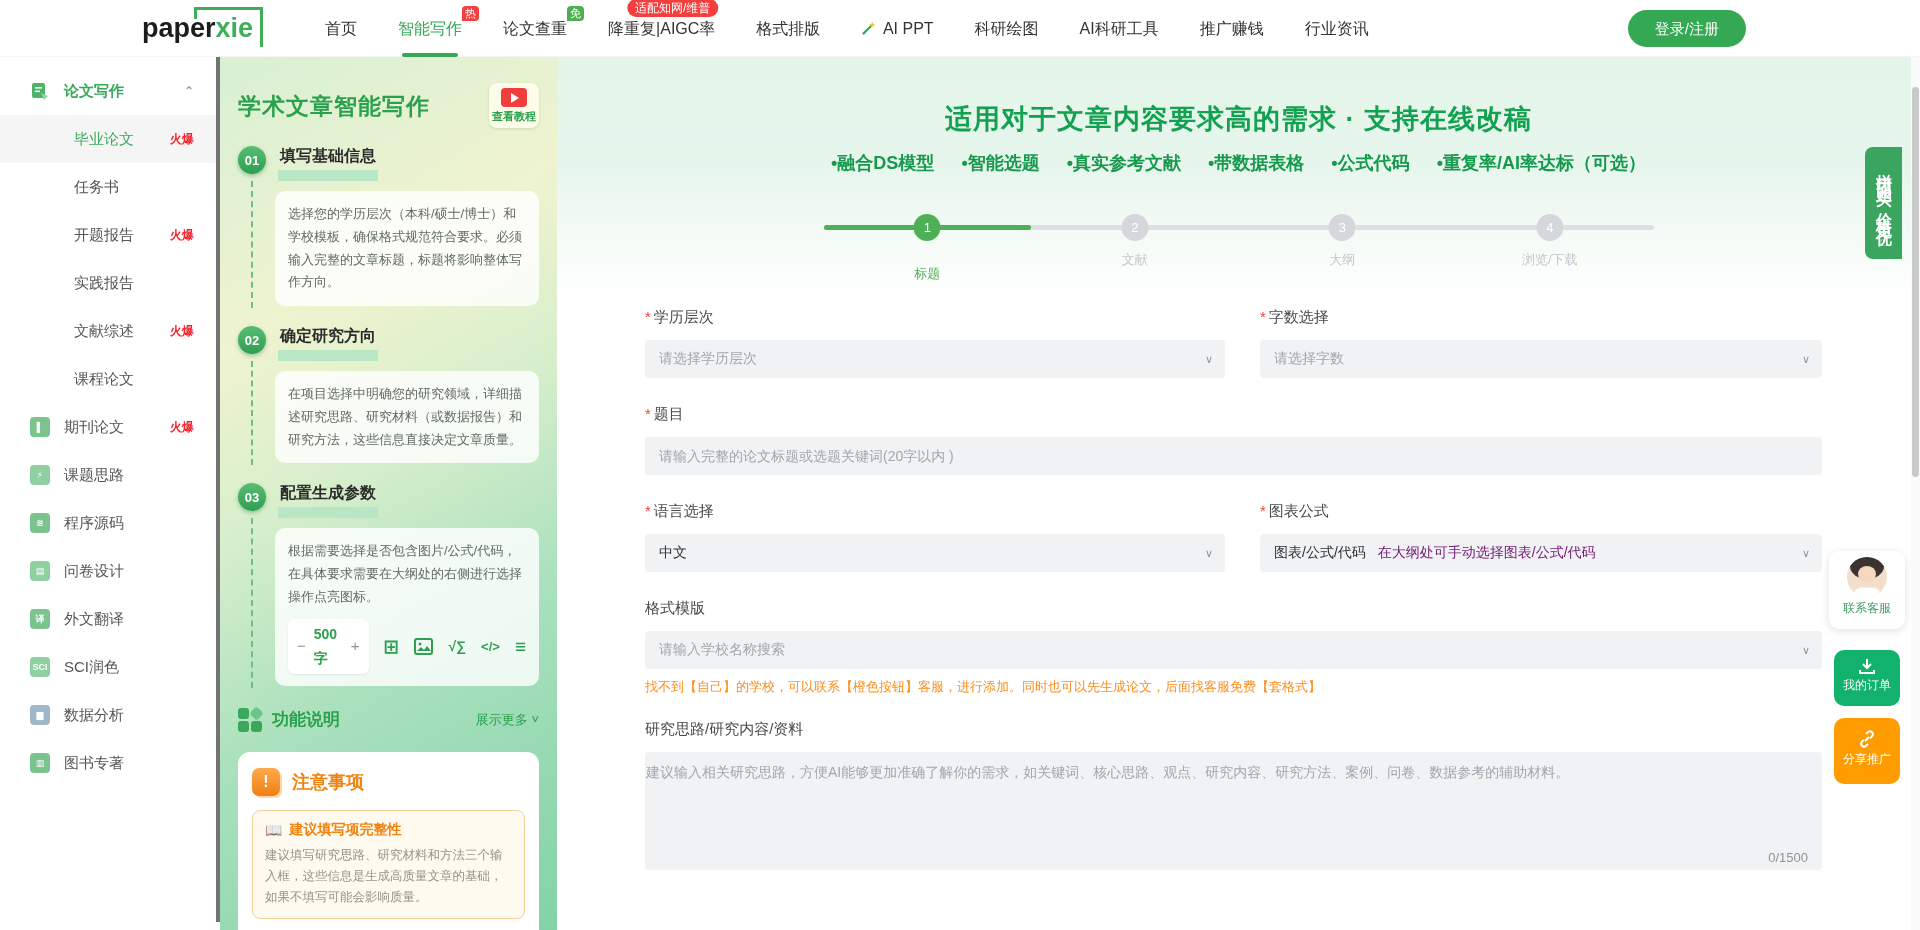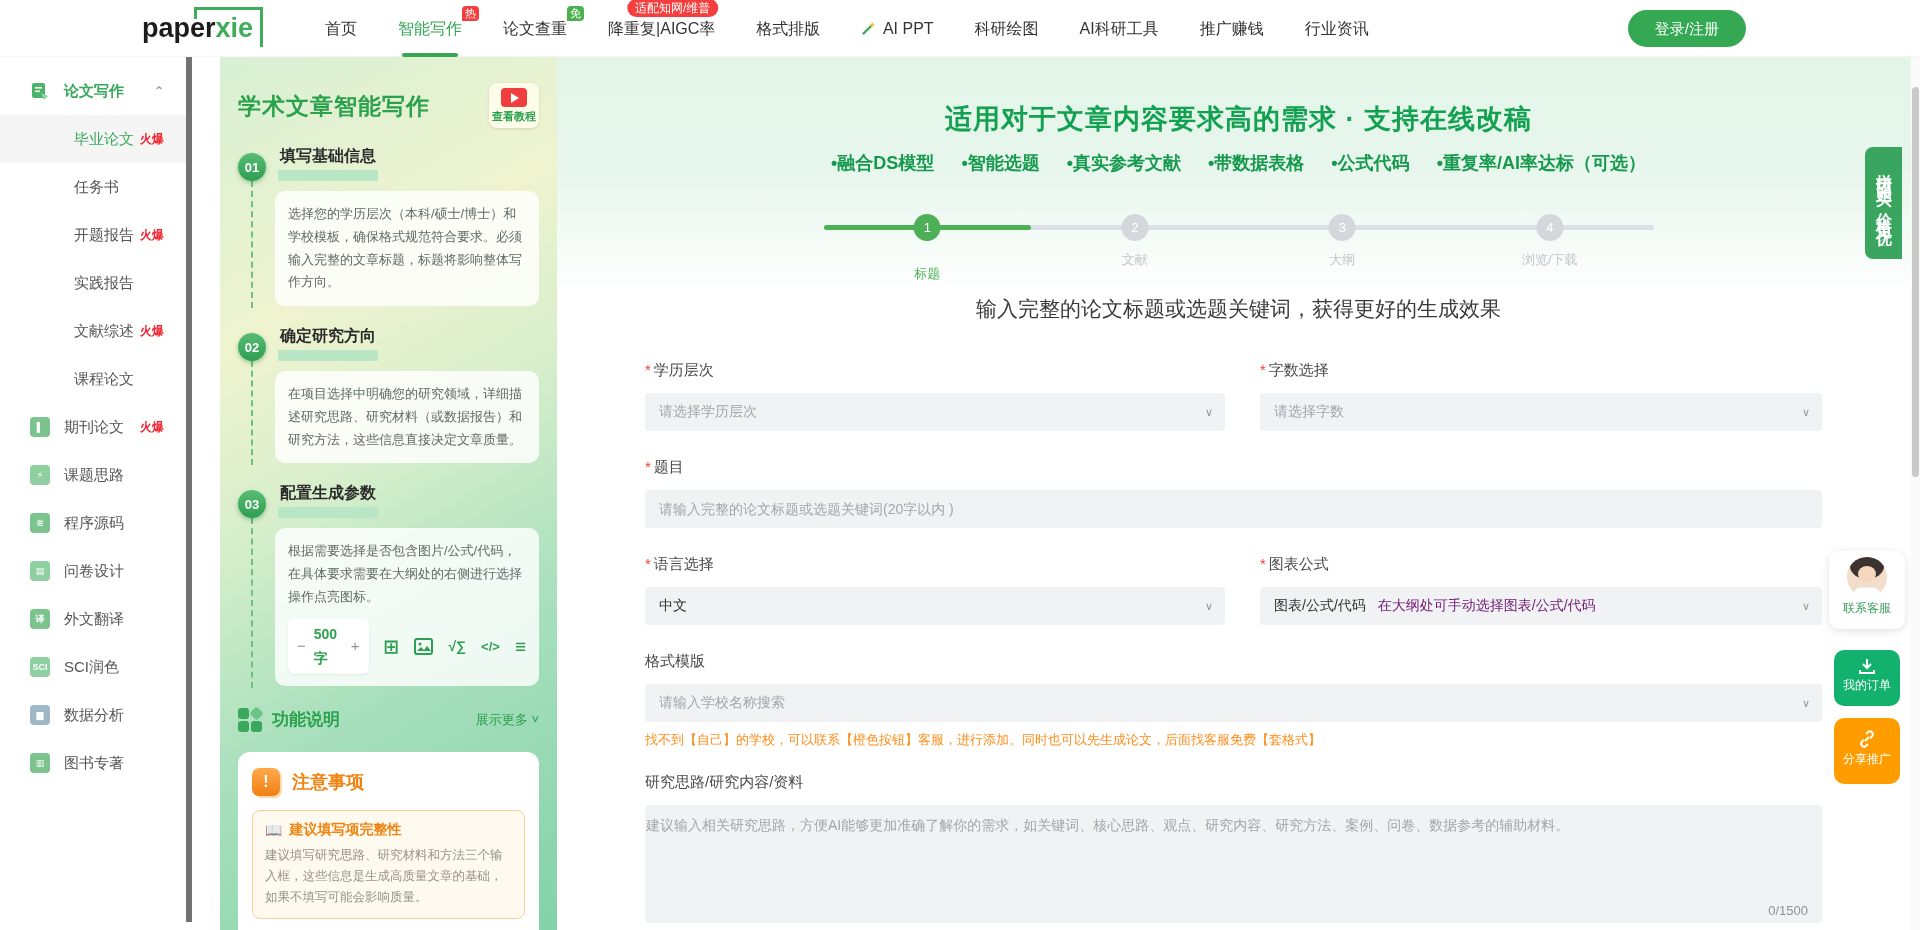--- a/index.html
+++ b/index.html
@@ -24,21 +24,21 @@
     line-height:15px; padding:0 3px; border-radius:4px 4px 4px 0; }
   .badge-free { position:absolute; top:6px; right:-17px; background:#4cb04f; color:#fff; font-size:11px;
     line-height:15px; padding:0 3px; border-radius:4px 4px 4px 0; }
   .badge-pill { position:absolute; top:-1px; left:50%; transform:translateX(-38%); background:#f53f3f; color:#fff;
     font-size:12px; line-height:18px; padding:0 8px; border-radius:9px; white-space:nowrap; }
   .wand { display:inline-block; width:15px; height:15px; vertical-align:-2px; margin-right:3px; }
   .login-btn { margin-left:auto; margin-right:174px; background:#35a854; color:#fff; font-size:15px;
     height:37px; line-height:37px; padding:0 27px; border-radius:19px; border:none; cursor:pointer; }
 
   
-  .sidebar { position:absolute; top:57px; left:0; width:192px; bottom:8px; background:#fff; border-right:6px solid #737373; padding-top:10px; }
+  .sidebar { position:absolute; top:57px; left:0; width:220px; bottom:8px; background:#fff; border-right:4px solid #737373; padding-top:10px; }
   .side-row { display:flex; align-items:center; height:48px; padding:0 22px 0 30px; font-size:15px; color:#555; cursor:pointer; }
   .side-row .lbl { margin-left:14px; }
   .side-group { color:#3aa85c; font-weight:bold; }
   .side-group .chev { margin-left:auto; color:#8b9aa5; font-size:12px; }
   .side-sub { padding-left:74px; }
   .side-sub.active { background:#f5f5f5; color:#3aa85c; }
   .side-tag { margin-left:auto; color:#f5222d; font-size:12px; font-weight:bold; }
   .sq-icon { width:20px; height:20px; border-radius:4px; background:#7cc48d; flex:0 0 20px;
     display:flex; align-items:center; justify-content:center; color:#fff; font-size:9px; font-weight:bold; }
   .sq-icon.light { background:#8fd0a0; }
@@ -50,21 +50,21 @@
     padding:26px 18px 0 18px; }
   .g-head { display:flex; align-items:flex-start; }
   .g-title { font-size:23px; font-weight:bold; color:#2aa14d; margin-top:8px; letter-spacing:1px; }
   .tutorial { margin-left:auto; width:50px; background:#fdfce9; border-radius:8px; padding:5px 3px 4px;
     text-align:center; cursor:pointer; box-shadow:0 1px 3px rgba(0,0,0,.12); }
   .tutorial .play { width:26px; height:19px; background:#f03e3e; border-radius:4px; margin:0 auto 2px; position:relative; }
   .tutorial .play::after { content:""; position:absolute; left:10px; top:5px; border-left:8px solid #fff;
     border-top:5px solid transparent; border-bottom:5px solid transparent; }
   .tutorial .t-lbl { font-size:11px; color:#2aa14d; font-weight:bold; }
   .g-step { margin-top:18px; }
-  .g-step-head { display:flex; align-items:flex-end; }
+  .g-step-head { display:flex; align-items:flex-start; }
   .g-num { width:28px; height:28px; border-radius:50%; background:linear-gradient(180deg,#57bd72,#2f9e52);
     color:#fff; font-size:13px; font-weight:bold; display:flex; align-items:center; justify-content:center;
     box-shadow:0 2px 4px rgba(40,130,70,.4); flex:0 0 28px; }
   .g-step-title { margin-left:12px; font-size:16px; font-weight:bold; color:#2b2b2b;
     background:linear-gradient(transparent 68%, #b9e6c4 68%); padding:0 2px 14px; }
   .g-body { margin-left:13px; border-left:2px dashed #6fbe85; padding:10px 0 2px 22px; }
   .g-card { background:rgba(255,255,255,.82); border-radius:10px; padding:12px 13px; font-size:13px; color:#5f6b63; line-height:1.75; }
   .g-ctrl { display:flex; align-items:center; gap:15px; margin-top:10px; }
   .wc-box { background:#fff; border-radius:6px; padding:3px 9px; display:flex; align-items:center; gap:8px;
     box-shadow:0 1px 2px rgba(0,0,0,.08); }
@@ -364,21 +364,20 @@
       <div class="st-circle on" style="left:12.5%">1</div>
       <div class="st-circle off" style="left:37.5%">2</div>
       <div class="st-circle off" style="left:62.5%">3</div>
       <div class="st-circle off" style="left:87.5%">4</div>
       <div class="st-lbl on" style="left:12.5%">标题</div>
       <div class="st-lbl" style="left:37.5%">文献</div>
       <div class="st-lbl" style="left:62.5%">大纲</div>
       <div class="st-lbl" style="left:87.5%">浏览/下载</div>
     </div>
 
-    <div class="m-sub">输入完整的论文标题或选题关键词，获得更好的生成效果</div>
 
     <div class="form">
       <div class="f-row">
         <div class="f-col">
           <div class="f-label req">学历层次</div>
           <div class="f-select">
             <span>请选择学历层次</span>
             <span class="chev">∨</span>
           </div>
         </div>

